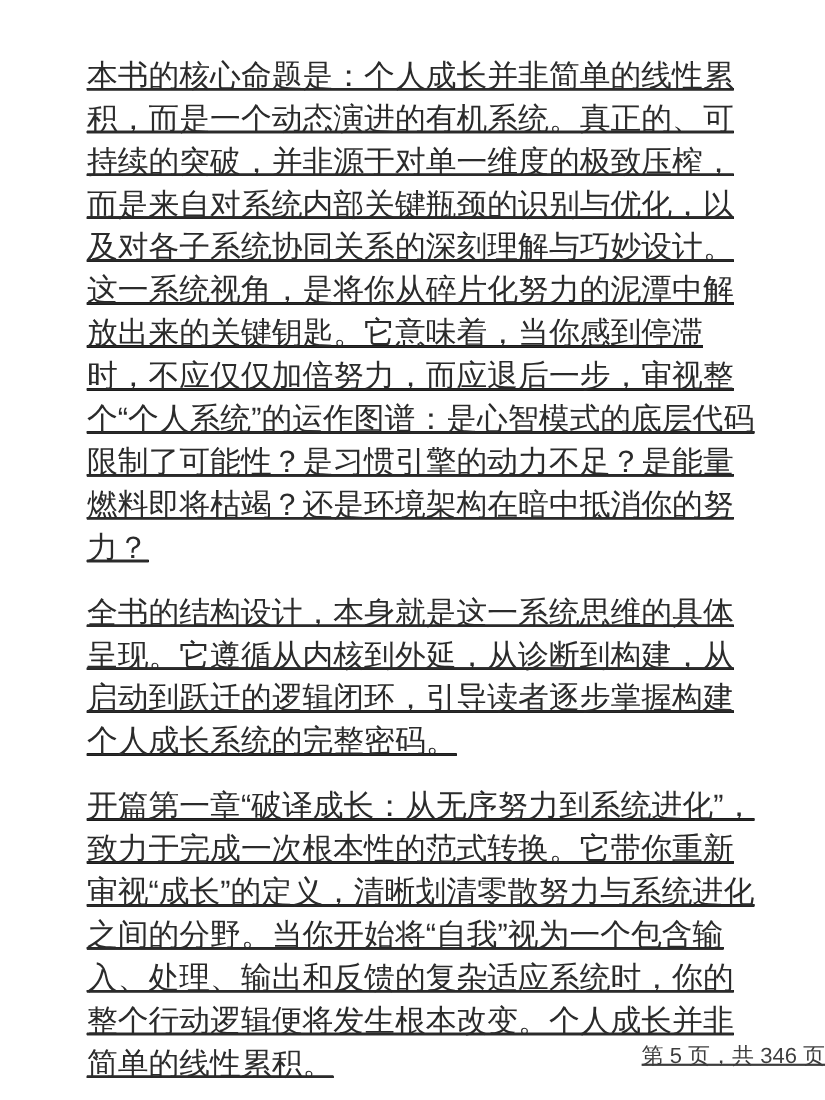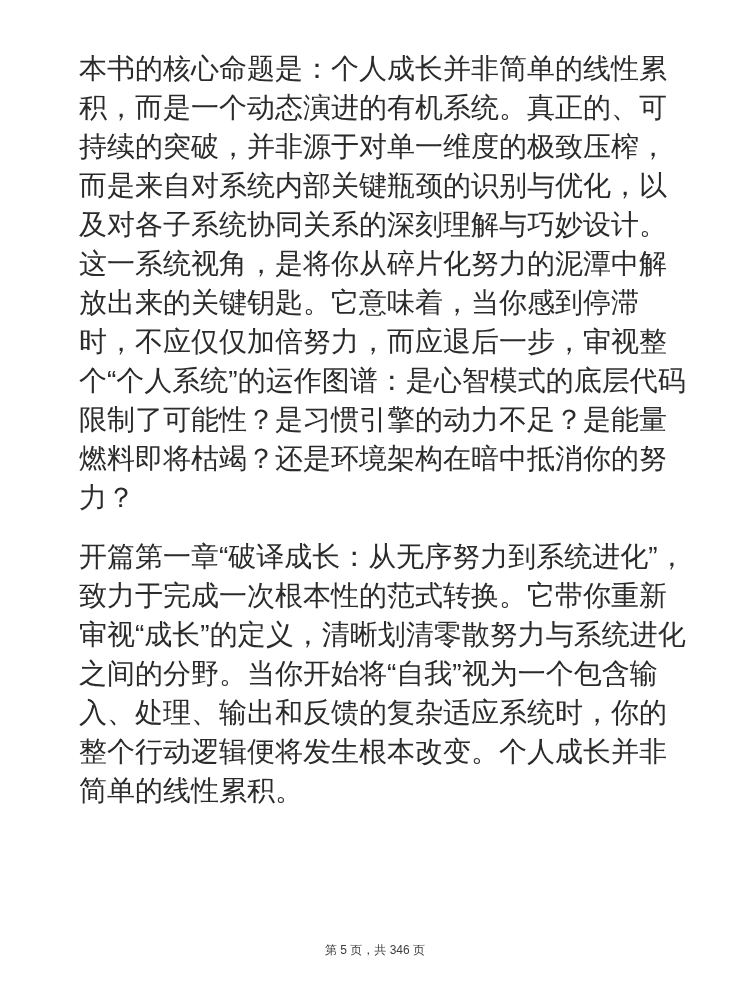--- a/index.html
+++ b/index.html
@@ -1,20 +1,20 @@
 <!DOCTYPE html>
 <html lang="zh" style="--page-bg: #ffffff; --text-color: #2b2b2b; --footer-color: #3d3d3d;"><head>
 <meta charset="utf-8">
 <style>
   :root {
     --page-bg: #ffffff;
     --text-color: #2b2b2b;
     --footer-color: #3d3d3d;
   }
-  * { margin: 0; padding: 0; box-sizing: border-box; }
+  * { margin: 0; padding: 0; box-sizing: border-box; text-decoration: underline; }
   html, body {
     width: 750px;
     height: 1000px;
     background: var(--page-bg);
     font-family: "Liberation Sans", "DejaVu Sans", sans-serif;
     overflow: hidden;
   }
   .page {
     position: relative;
     width: 750px;
@@ -30,30 +30,31 @@
     line-height: 39px;
     color: var(--text-color);
     text-align: left;
     letter-spacing: 0;
     margin-bottom: 20px;
     word-break: break-word;
   }
   .footer {
     position: absolute;
     left: 0;
-    bottom: 40px;
+    bottom: 30px;
     width: 100%;
-    text-align: center;
-    font-size: 12px;
+    text-align: right;
+    font-size: 20px;
     line-height: 20px;
     color: var(--footer-color);
   }
 </style>
 </head>
 <body>
 
 <div class="page">
   <div class="content">
     <p class="para">本书的核心命题是：个人成长并非简单的线性累积，而是一个动态演进的有机系统。真正的、可持续的突破，并非源于对单一维度的极致压榨，而是来自对系统内部关键瓶颈的识别与优化，以及对各子系统协同关系的深刻理解与巧妙设计。这一系统视角，是将你从碎片化努力的泥潭中解放出来的关键钥匙。它意味着，当你感到停滞时，不应仅仅加倍努力，而应退后一步，审视整个“个人系统”的运作图谱：是心智模式的底层代码限制了可能性？是习惯引擎的动力不足？是能量燃料即将枯竭？还是环境架构在暗中抵消你的努力？</p>
+    <p class="para">全书的结构设计，本身就是这一系统思维的具体呈现。它遵循从内核到外延，从诊断到构建，从启动到跃迁的逻辑闭环，引导读者逐步掌握构建个人成长系统的完整密码。</p>
     <p class="para">开篇第一章“破译成长：从无序努力到系统进化”，致力于完成一次根本性的范式转换。它带你重新审视“成长”的定义，清晰划清零散努力与系统进化之间的分野。当你开始将“自我”视为一个包含输入、处理、输出和反馈的复杂适应系统时，你的整个行动逻辑便将发生根本改变。个人成长并非简单的线性累积。</p>
   </div>
   <div class="footer">第 5 页，共 346 页</div>
 </div>
 
 </body></html>

